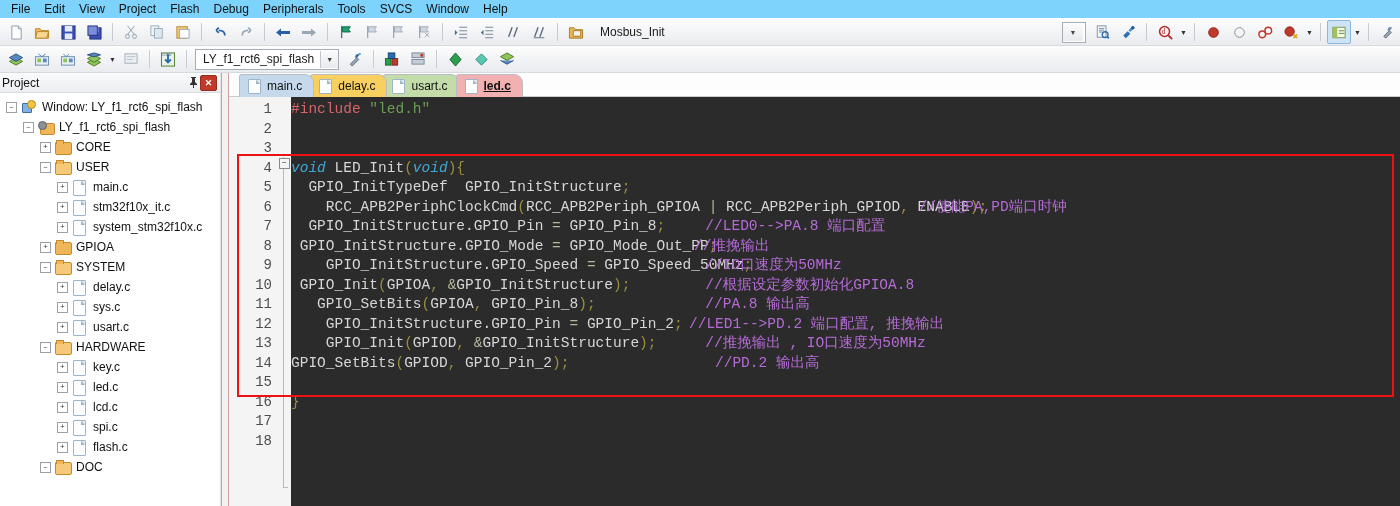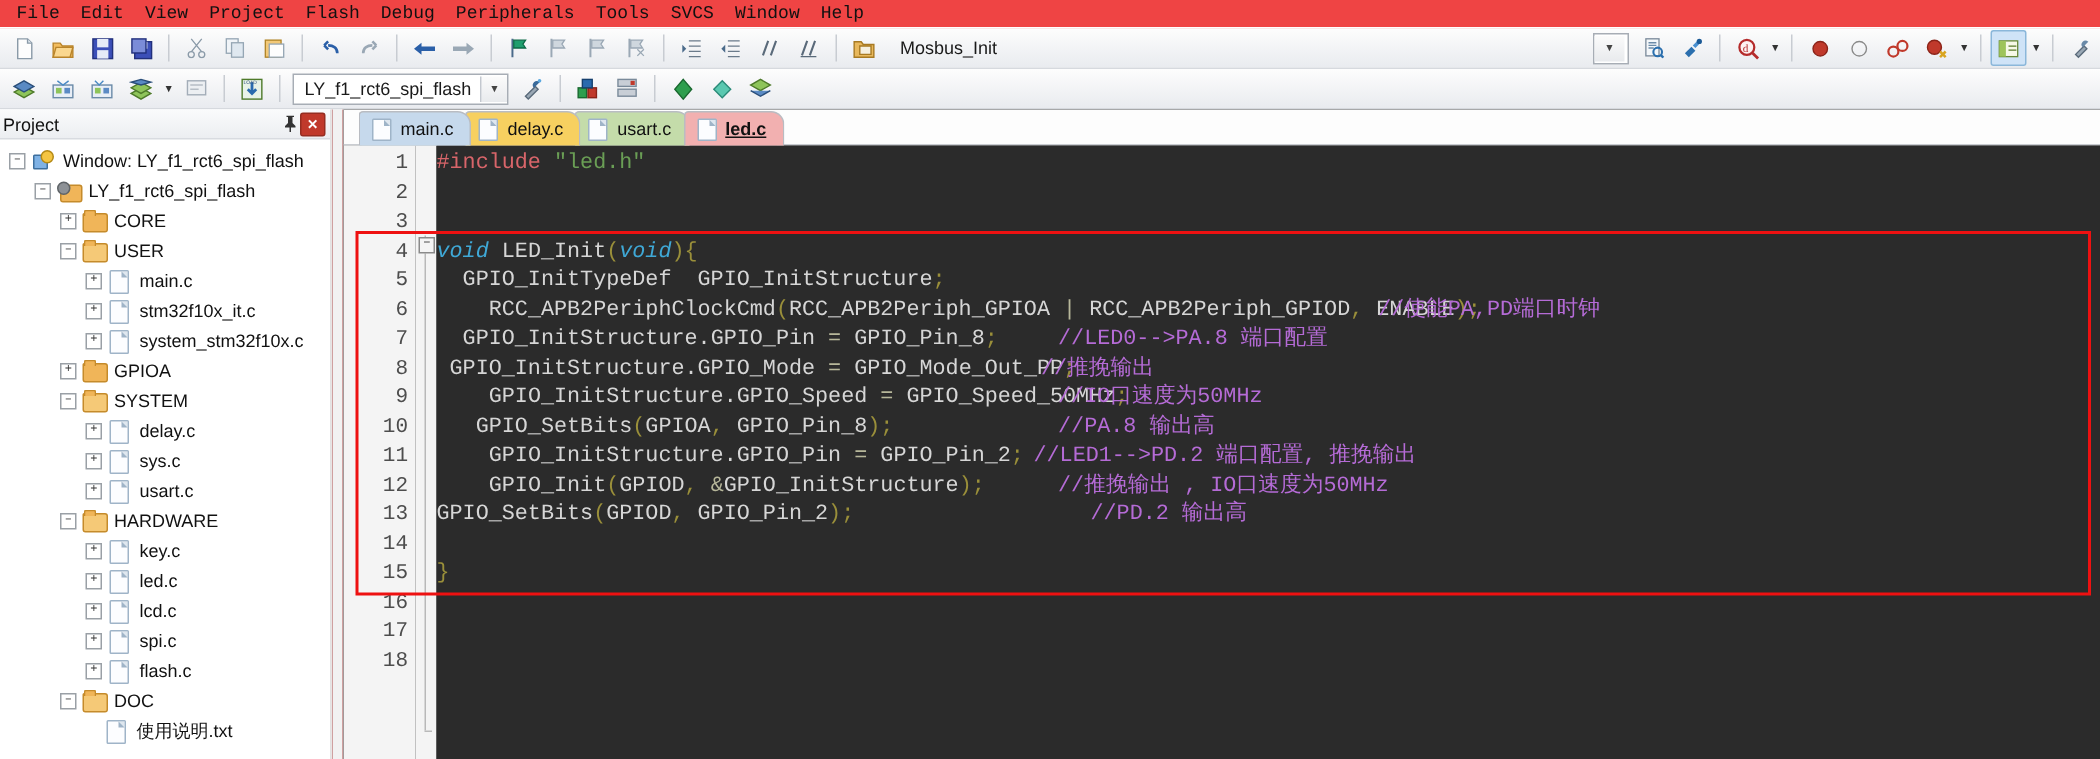--- a/index.html
+++ b/index.html
@@ -7,23 +7,22 @@
     width:1400px;height:506px;overflow:hidden;
     font-family:"Liberation Sans", sans-serif;
     background:#ffffff;
     -webkit-font-smoothing:antialiased;
   }
   #app{position:relative;width:1400px;height:506px;}
 
   
   .menubar{
     height:18px;display:flex;align-items:flex-start;
-    background:#ef4444;padding-left:4px;
+    background:#7dd3fc;padding-left:4px;
     border-bottom:1px solid #ffffff;
-    font-family:Liberation Mono, monospace;
   }
   .menubar .mi{
     font-size:12px;color:#111;padding:1px 7px;cursor:default;
     line-height:16px;white-space:nowrap;
   }
 
   
   .toolbar{
     height:26px;display:flex;align-items:center;
     background:linear-gradient(to bottom,#fdfdfd 0%,#f3f4f6 50%,#e9ebef 100%);
@@ -674,28 +673,20 @@
             </span>
             <span class="lbl">flash.c</span>
           </div>
           <div class="row">
             <span class="ind" style="width: 40px;"></span>
             <span class="exp">–</span>
             <span class="ico">
               <div class="folder open"></div>
             </span>
             <span class="lbl">DOC</span>
-          </div>
-          <div class="row">
-            <span class="ind" style="width: 57px;"></span>
-            <span class="exp blank"></span>
-            <span class="ico">
-              <div class="doc"></div>
-            </span>
-            <span class="lbl">使用说明.txt</span>
           </div>
         </div>
     </div>
 
     <div class="splitter"></div>
 
     <div class="editor">
       <div class="tabstrip" id="tabstrip">
           <div class="tab" style="background: rgb(198, 217, 236); z-index: 4;">
             <span class="tico"></span>
@@ -744,24 +735,25 @@
         <div class="code" id="code">
             <div class="ln"><span class="t-pp">#include</span> <span class="t-str">"led.h"</span></div>
             <div class="ln"></div>
             <div class="ln"></div>
             <div class="ln"><span class="t-kw">void</span> <span class="t-id">LED_Init</span><span class="t-punc">(</span><span class="t-kw">void</span><span class="t-punc">)</span><span class="t-punc">{</span></div>
             <div class="ln">  <span class="t-id">GPIO_InitTypeDef</span>  <span class="t-id">GPIO_InitStructure</span><span class="t-punc">;</span></div>
             <div class="ln">    <span class="t-id">RCC_APB2PeriphClockCmd</span><span class="t-punc">(</span><span class="t-id">RCC_APB2Periph_GPIOA</span> <span class="t-op">|</span> <span class="t-id">RCC_APB2Periph_GPIOD</span><span class="t-punc">,</span> <span class="t-id">ENABLE</span><span class="t-punc">)</span><span class="t-punc">;</span><span class="cmt t-cmt" style="left: 627.84px;">//使能PA,PD端口时钟</span></div>
             <div class="ln">  <span class="t-id">GPIO_InitStructure</span><span class="t-id">.</span><span class="t-id">GPIO_Pin</span> <span class="t-op">=</span> <span class="t-id">GPIO_Pin_8</span><span class="t-punc">;</span><span class="cmt t-cmt" style="left: 414.374px;">//LED0--&gt;PA.8 端口配置</span></div>
             <div class="ln"> <span class="t-id">GPIO_InitStructure</span><span class="t-id">.</span><span class="t-id">GPIO_Mode</span> <span class="t-op">=</span> <span class="t-id">GPIO_Mode_Out_PP</span><span class="t-punc">;</span><span class="cmt t-cmt" style="left: 403px;">//推挽输出</span></div>
             <div class="ln">    <span class="t-id">GPIO_InitStructure</span><span class="t-id">.</span><span class="t-id">GPIO_Speed</span> <span class="t-op">=</span> <span class="t-id">GPIO_Speed_50MHz</span><span class="t-punc">;</span><span class="cmt t-cmt" style="left: 414.374px;">//IO口速度为50MHz</span></div>
+            <div class="ln"> <span class="t-id">GPIO_Init</span><span class="t-punc">(</span><span class="t-id">GPIOA</span><span class="t-punc">,</span> <span class="t-op">&amp;</span><span class="t-id">GPIO_InitStructure</span><span class="t-punc">)</span><span class="t-punc">;</span><span class="cmt t-cmt" style="left: 414.374px;">//根据设定参数初始化GPIOA.8</span></div>
             <div class="ln">   <span class="t-id">GPIO_SetBits</span><span class="t-punc">(</span><span class="t-id">GPIOA</span><span class="t-punc">,</span> <span class="t-id">GPIO_Pin_8</span><span class="t-punc">)</span><span class="t-punc">;</span><span class="cmt t-cmt" style="left: 414.374px;">//PA.8 输出高</span></div>
             <div class="ln">    <span class="t-id">GPIO_InitStructure</span><span class="t-id">.</span><span class="t-id">GPIO_Pin</span> <span class="t-op">=</span> <span class="t-id">GPIO_Pin_2</span><span class="t-punc">;</span><span class="cmt t-cmt" style="left: 398px;">//LED1--&gt;PD.2 端口配置, 推挽输出</span></div>
             <div class="ln">    <span class="t-id">GPIO_Init</span><span class="t-punc">(</span><span class="t-id">GPIOD</span><span class="t-punc">,</span> <span class="t-op">&amp;</span><span class="t-id">GPIO_InitStructure</span><span class="t-punc">)</span><span class="t-punc">;</span><span class="cmt t-cmt" style="left: 414.374px;">//推挽输出 , IO口速度为50MHz</span></div>
-            <div class="ln"><span class="t-id">GPIO_SetBits</span><span class="t-punc">(</span><span class="t-id">GPIOD</span><span class="t-punc">,</span> <span class="t-id">GPIO_Pin_2</span><span class="t-punc">)</span><span class="t-punc">;</span><span class="cmt t-cmt" style="left: 436px; text-align: center;">//PD.2 输出高</span></div>
+            <div class="ln"><span class="t-id">GPIO_SetBits</span><span class="t-punc">(</span><span class="t-id">GPIOD</span><span class="t-punc">,</span> <span class="t-id">GPIO_Pin_2</span><span class="t-punc">)</span><span class="t-punc">;</span><span class="cmt t-cmt" style="left: 424px; text-align: center;">//PD.2 输出高</span></div>
             <div class="ln"></div>
             <div class="ln"><span class="t-punc">}</span></div>
             <div class="ln"></div>
             <div class="ln"></div>
           </div>
       </div>
 
       <div class="redbox" style="left:8px;top:81px;right:6px;height:239px;"></div>
     </div>
   </div>

